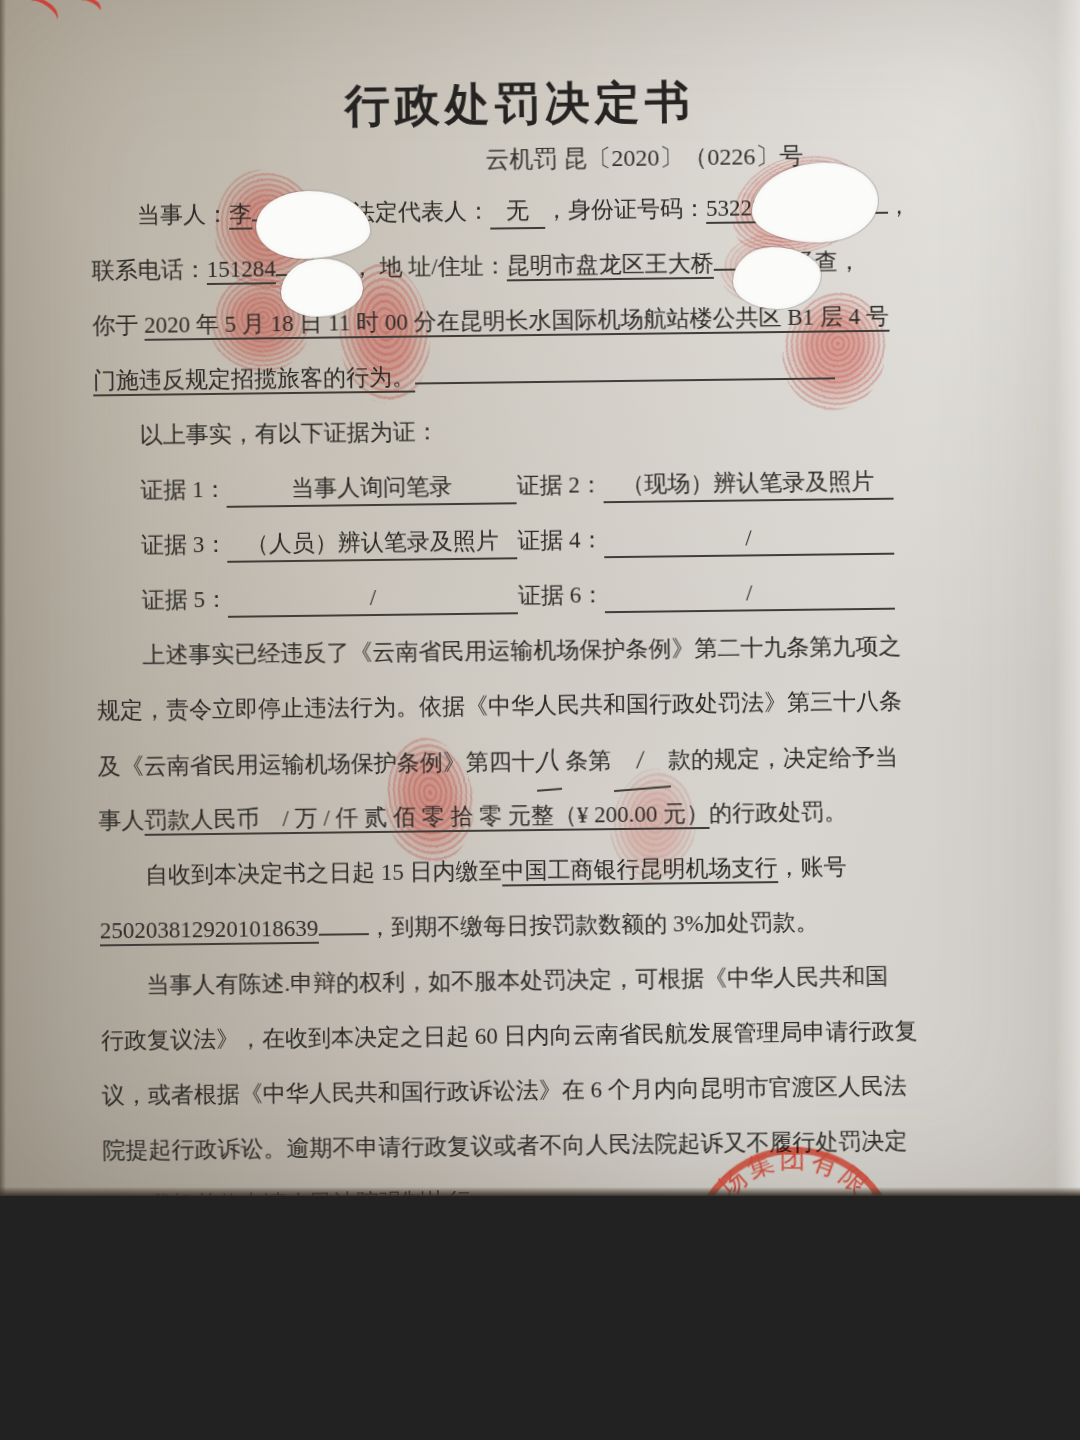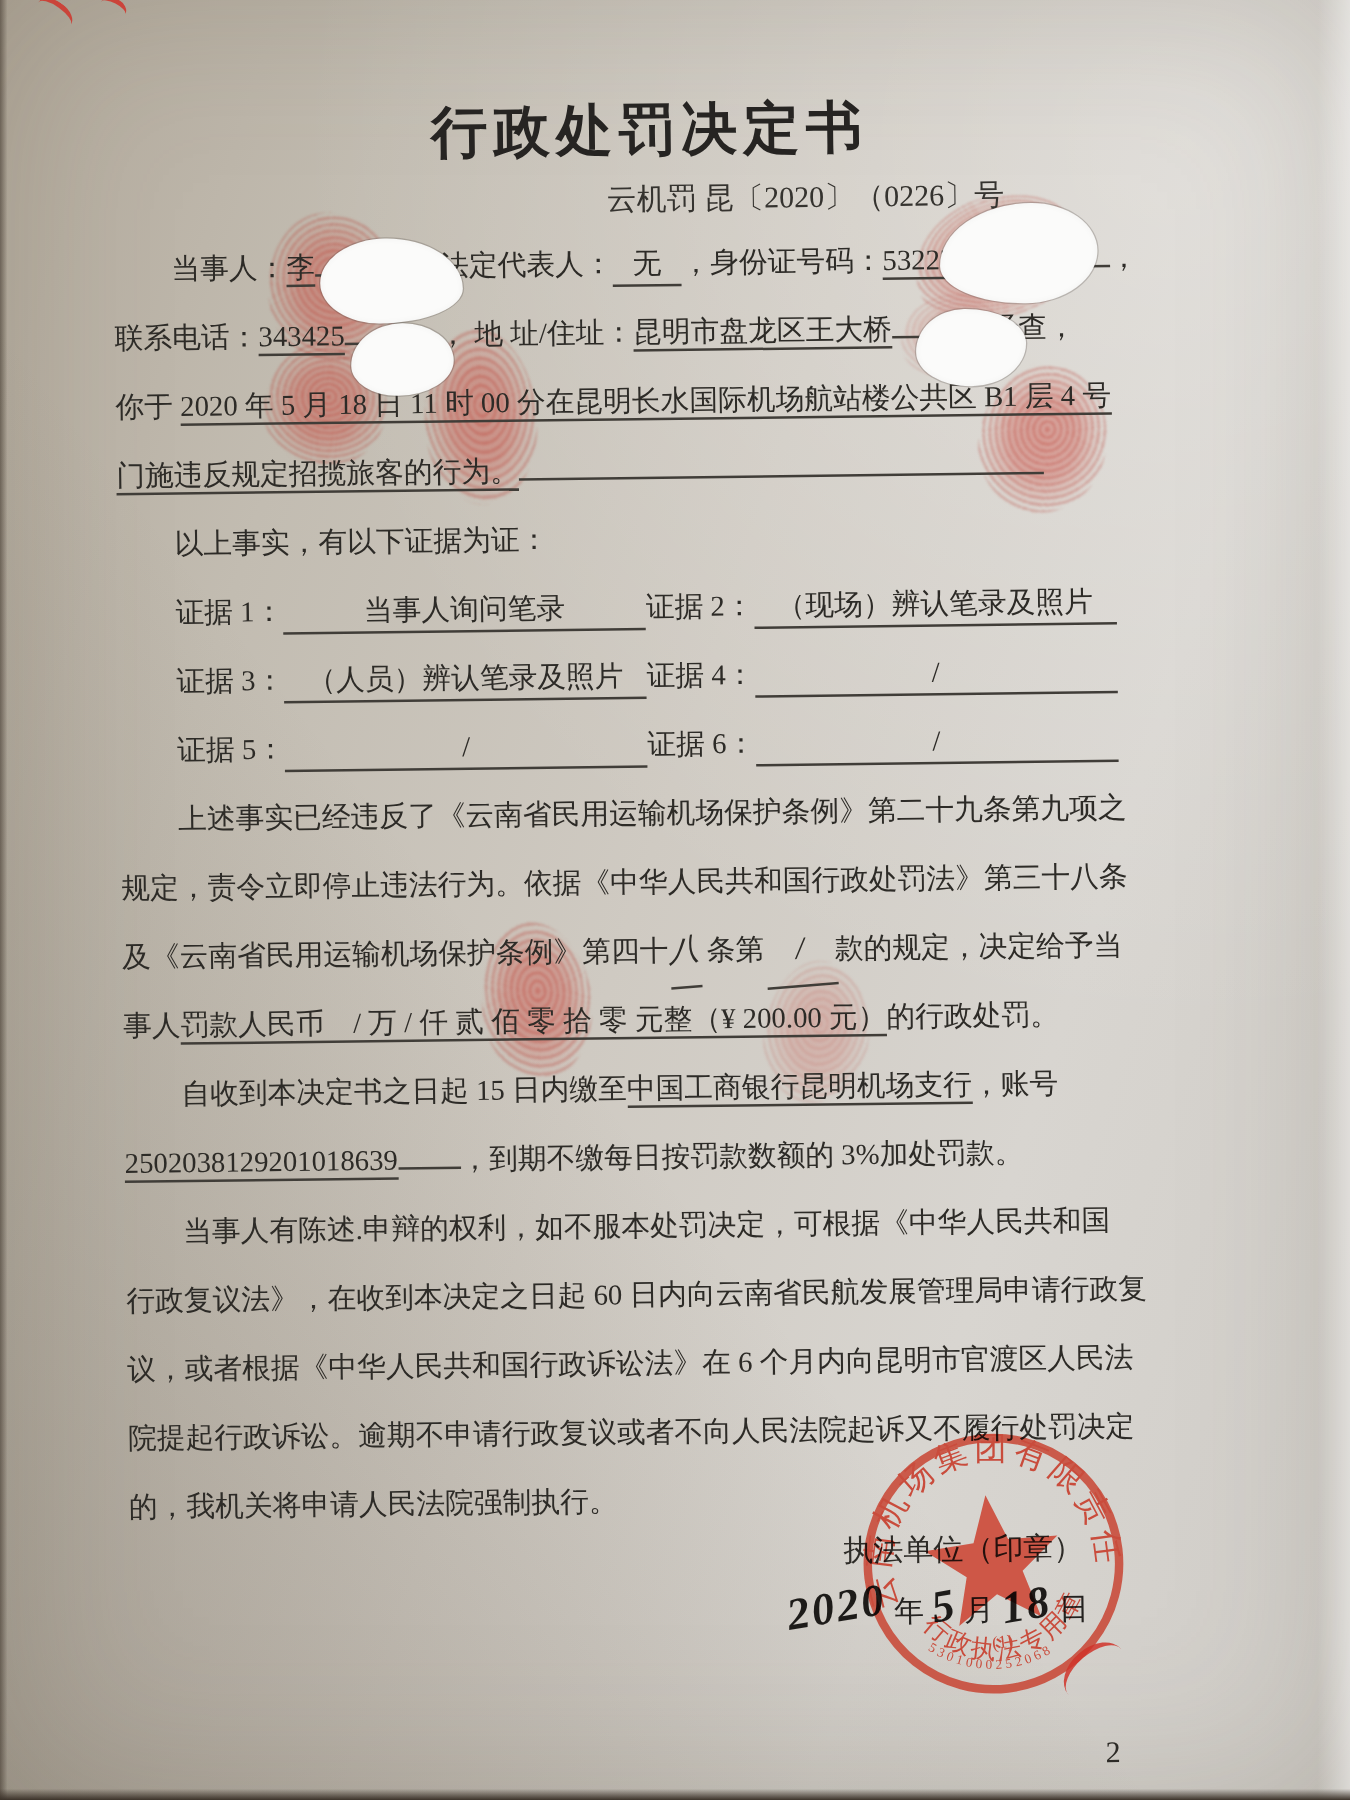--- a/index.html
+++ b/index.html
@@ -1,17 +1,17 @@
 <!DOCTYPE html>
 <html><head>
 <meta charset="utf-8">
 <style>
   html,body{margin:0;padding:0;background:#222;}
   #photo{
-    position:relative; width:1080px; height:1440px; overflow:hidden;
+    position:relative; width:1080px; height:1196px; overflow:hidden;
     font-family:"Liberation Serif","DejaVu Serif",serif;
     background:
       radial-gradient(120% 90% at 88% 8%, rgba(255,255,255,.30), rgba(255,255,255,0) 55%),
       linear-gradient(108deg, #b3aa9c 0%, #c2bcb1 22%, #cfcac2 48%, #d8d5d0 72%, #d0cdc8 100%);
     box-shadow: inset 0 0 140px rgba(92,80,62,.22);
   }
   #tilt{position:absolute; inset:0; transform:rotate(-0.7deg); transform-origin:540px 700px;}
   .edge-left{position:absolute; left:0; top:0; width:6px; height:100%;
     background:linear-gradient(to right, rgba(58,48,38,.55), rgba(58,48,38,0));}
   .edge-bottom{position:absolute; left:0; bottom:0; width:100%; height:9px;
@@ -78,21 +78,21 @@
     <div class="fp" style="left:344px;top:260px;width:90px;height:142px;transform:rotate(-4deg);"></div>
     <div class="fp" style="left:788px;top:294px;width:102px;height:120px;transform:rotate(10deg);"></div>
     <div class="fp" style="left:384px;top:736px;width:88px;height:126px;transform:rotate(-6deg);"></div>
     <div class="fp light" style="left:610px;top:770px;width:84px;height:114px;transform:rotate(8deg);"></div>
 
     <div id="doc-title">行政处罚决定书</div>
     <div id="doc-number">云机罚 昆〔2020〕（0226〕号</div>
 
     <div id="doc-lines">
         <div class="docline"><span class="seg">　　当事人：</span><span class="seg u">李</span><span class="seg u blank" style="min-width: 100px;"></span><span class="seg">法定代表人：</span><span class="seg u blank ctr" style="min-width: 55px;">无</span><span class="seg">，身份证号码：</span><span class="seg u">53223319810</span><span class="seg u blank" style="min-width: 55px;"></span><span class="seg">，</span></div>
-        <div class="docline"><span class="seg">联系电话：</span><span class="seg u">343425</span><span class="seg u blank" style="min-width: 75px;"></span><span class="seg">， 地 址/住址：</span><span class="seg u">昆明市盘龙区王大桥</span><span class="seg u blank" style="min-width: 55px;"></span><span class="seg">，经查，</span></div>
+        <div class="docline"><span class="seg">联系电话：</span><span class="seg u">151284</span><span class="seg u blank" style="min-width: 75px;"></span><span class="seg">， 地 址/住址：</span><span class="seg u">昆明市盘龙区王大桥</span><span class="seg u blank" style="min-width: 55px;"></span><span class="seg">，经查，</span></div>
         <div class="docline"><span class="seg">你于 </span><span class="seg u">2020 年 5 月 18 日 11 时 00 分在昆明长水国际机场航站楼公共区 B1 层 4 号</span></div>
         <div class="docline"><span class="seg u">门施违反规定招揽旅客的行为。</span><span class="seg u blank" style="min-width: 420px;"></span></div>
         <div class="docline"><span class="seg">　　以上事实，有以下证据为证：</span></div>
         <div class="docline"><span class="seg">　　证据 1：</span><span class="seg u blank ctr" style="min-width: 290px;">当事人询问笔录</span><span class="seg">证据 2：</span><span class="seg u blank ctr" style="min-width: 290px;">（现场）辨认笔录及照片</span></div>
         <div class="docline"><span class="seg">　　证据 3：</span><span class="seg u blank ctr" style="min-width: 290px;">（人员）辨认笔录及照片</span><span class="seg">证据 4：</span><span class="seg u blank ctr" style="min-width: 290px;">/</span></div>
         <div class="docline"><span class="seg">　　证据 5：</span><span class="seg u blank ctr" style="min-width: 290px;">/</span><span class="seg">证据 6：</span><span class="seg u blank ctr" style="min-width: 290px;">/</span></div>
         <div class="docline"><span class="seg">　　上述事实已经违反了《云南省民用运输机场保护条例》第二十九条第九项之</span></div>
         <div class="docline"><span class="seg">规定，责令立即停止违法行为。依据《中华人民共和国行政处罚法》第三十八条</span></div>
         <div class="docline"><span class="seg">及《云南省民用运输机场保护条例》第四十</span><span class="seg u hw">八</span><span class="seg"> 条第</span><span class="seg u hw">　/　</span><span class="seg">款的规定，决定给予当</span></div>
         <div class="docline"><span class="seg">事人</span><span class="seg u">罚款人民币　/ 万 / 仟 贰 佰 零 拾 零 元整（¥ 200.00 元）</span><span class="seg">的行政处罚。</span></div>

